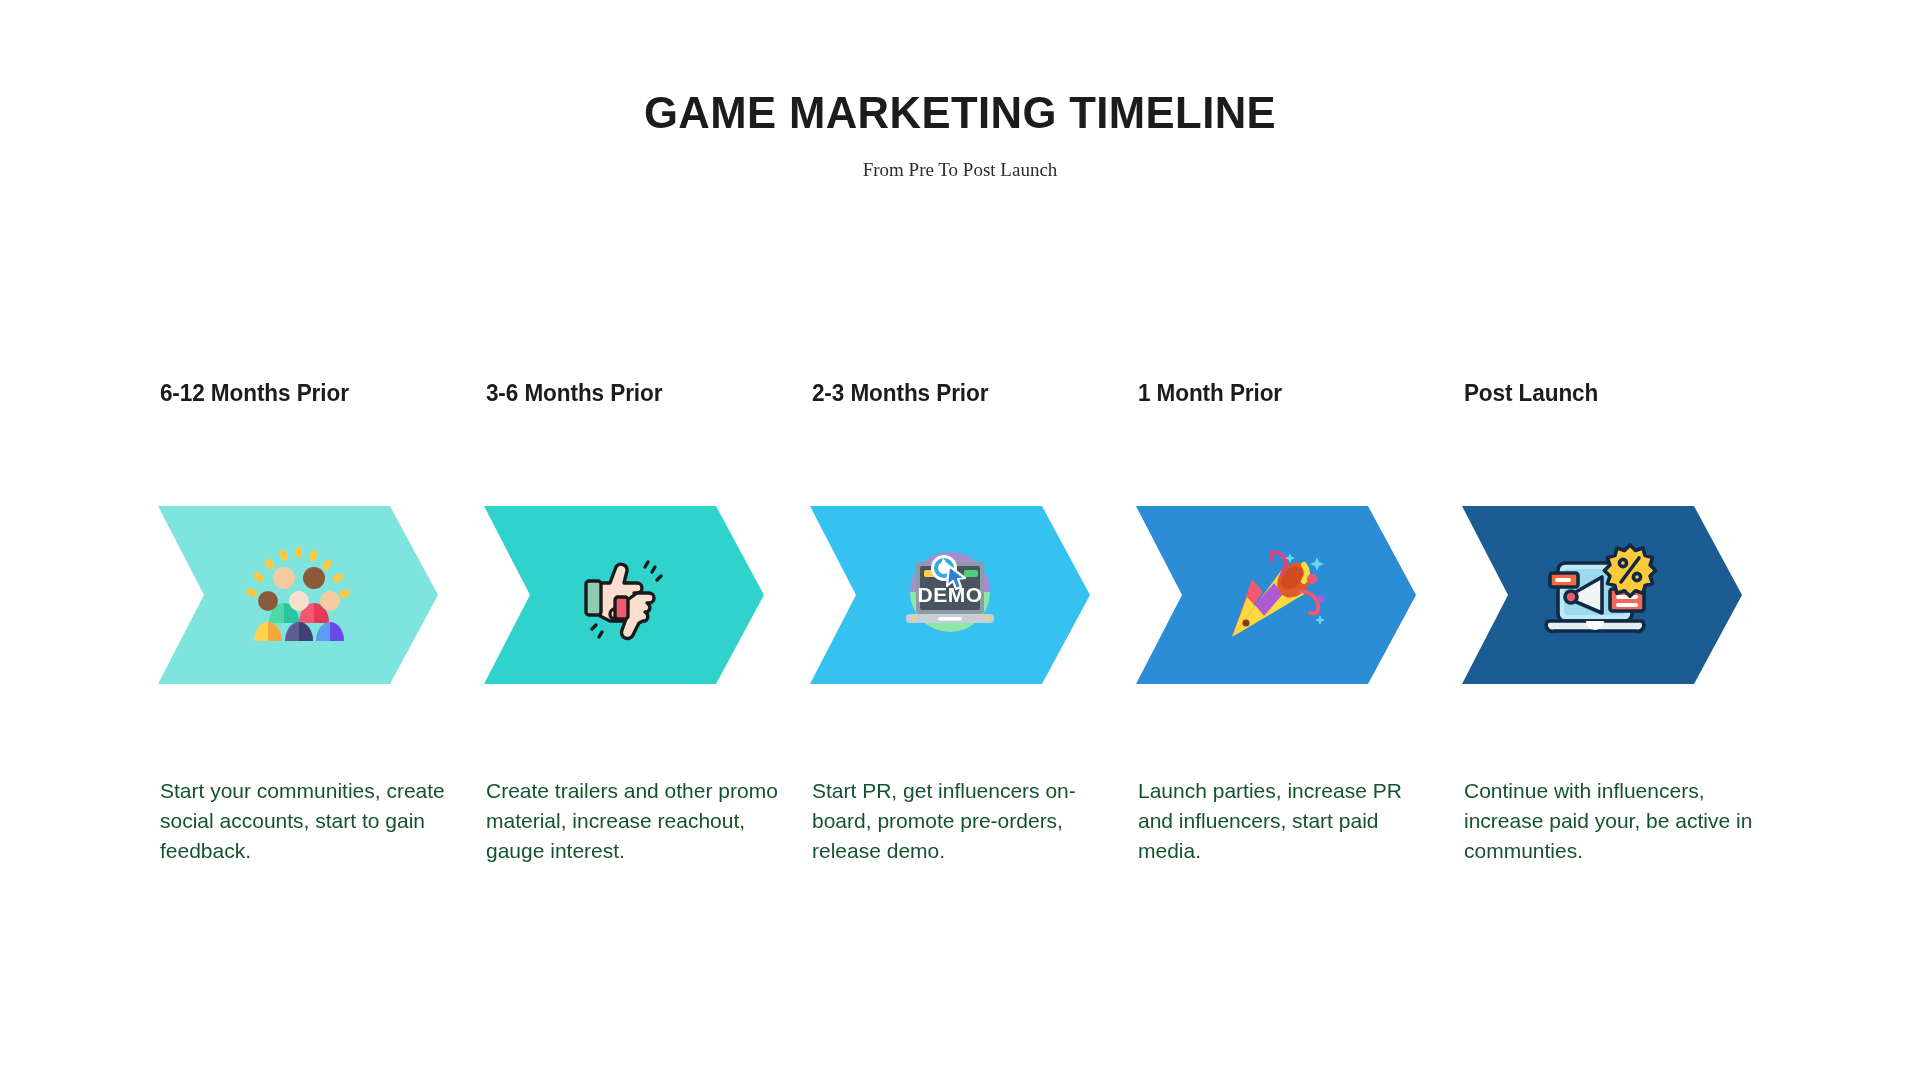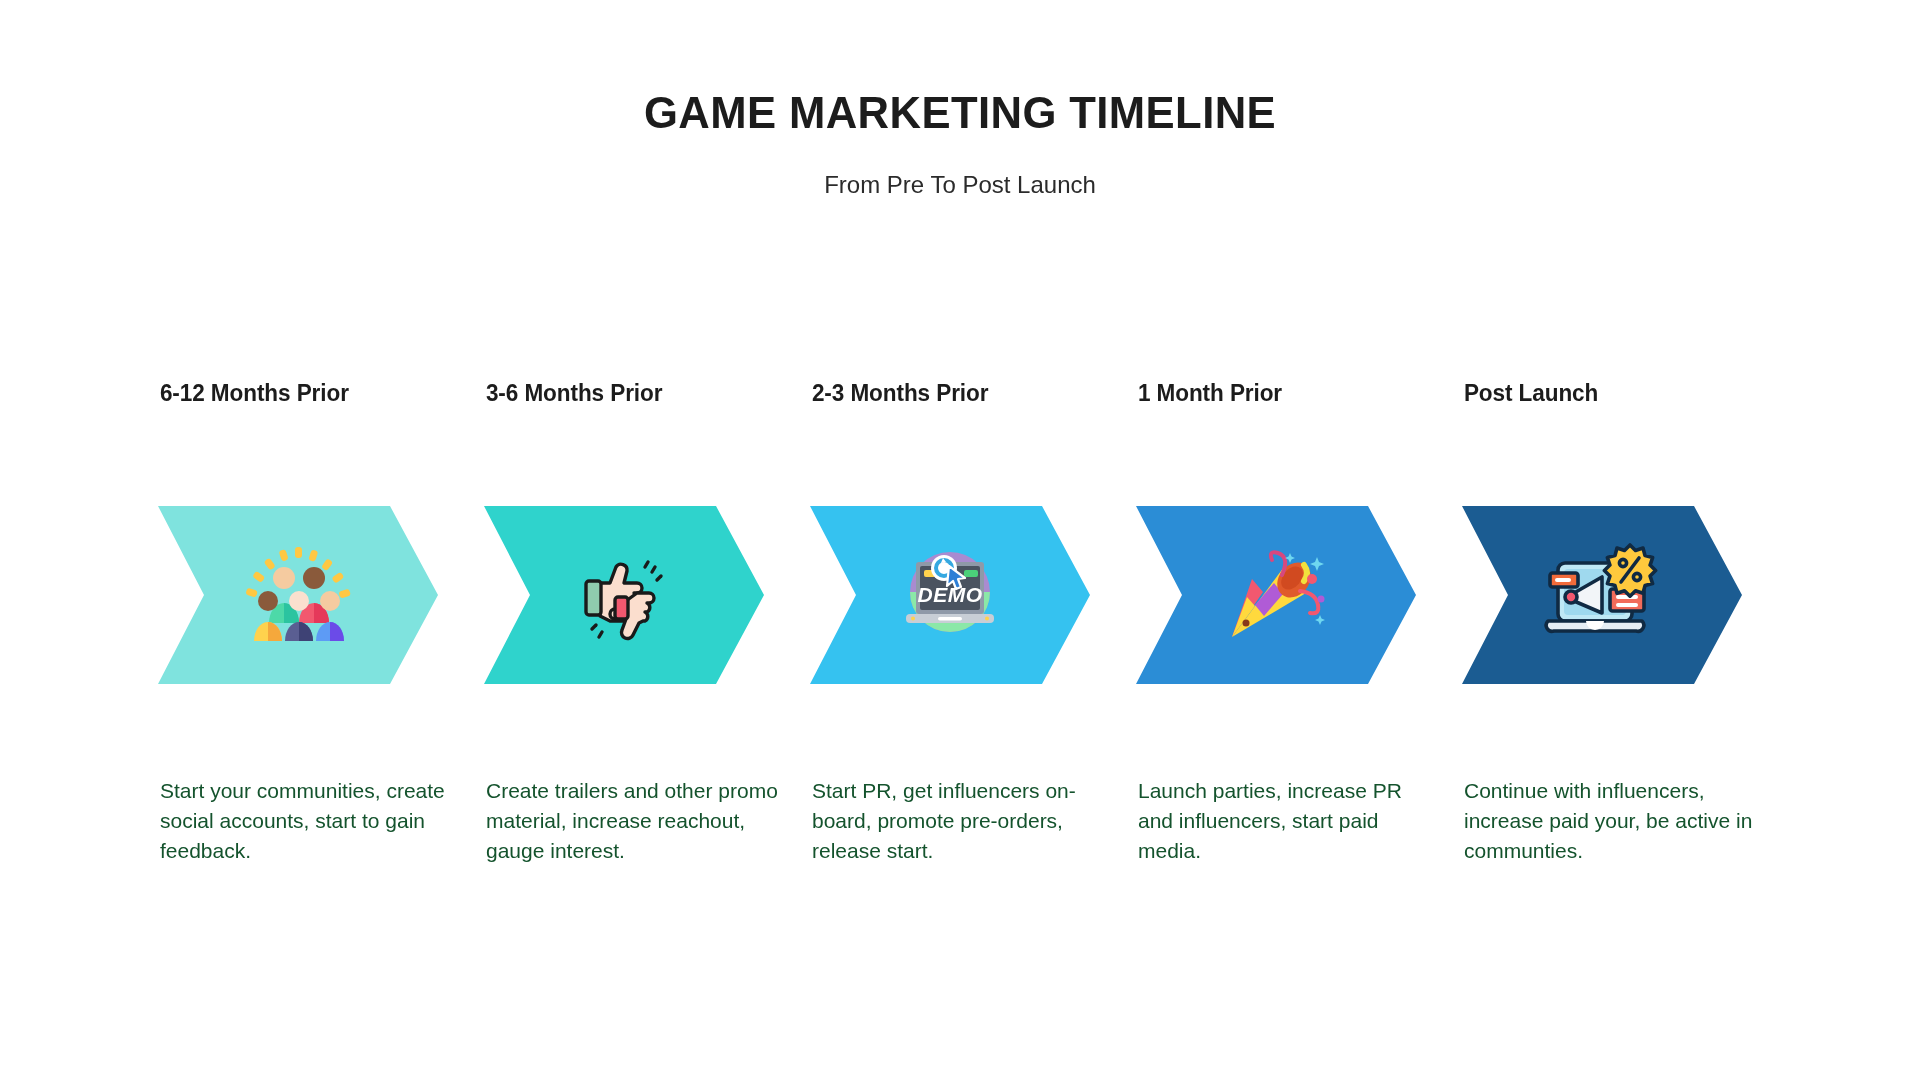--- a/index.html
+++ b/index.html
@@ -27,25 +27,25 @@
     font-family: "Liberation Sans", sans-serif;
     font-size: 45px;
     font-weight: 700;
     letter-spacing: 0.4px;
     color: #1c1c1c;
     margin: 0;
     line-height: 1.1;
     transform: scaleX(0.97);
   }
   .subtitle {
-    font-family: Liberation Sans, sans-serif;
-    font-size: 24px;
+    font-family: Liberation Serif, serif;
+    font-size: 19px;
     font-weight: 400;
     color: #2b2b2b;
-    margin: 12px;
+    margin: 0;
     padding-top: 22px;
     line-height: 1.1;
   }
 
   
   .timeline {
     position: absolute;
     left: 158px;
     top: 380px;
     width: 1630px;
@@ -73,21 +73,20 @@
     transform: scaleX(0.96);
     transform-origin: left center;
   }
 
   
   .chevron-wrap {
     margin-top: 99px;
     width: 326px;
     height: 178px;
     position: relative;
-    font-style: italic;
   }
   .chevron-svg {
     display: block;
     width: 326px;
     height: 178px;
     position: absolute;
     left: 0;
     top: 0;
   }
   .chevron-icon {
@@ -215,21 +214,21 @@
           <rect x="44" y="73" width="24" height="3.5" rx="1.8" fill="#ffffff"></rect>
           <circle cx="19" cy="74.5" r="2" fill="#FFD24D"></circle>
           <circle cx="93" cy="74.5" r="2" fill="#FFD24D"></circle>
           <circle cx="50" cy="24" r="13" fill="#ffffff"></circle>
           <circle cx="50" cy="24" r="8" fill="none" stroke="#35A8E0" stroke-width="4"></circle>
           <path d="M49 14 l3 4 -5 1 z" fill="#ffffff"></path>
           <path d="M55 22 l16 12 -7 1 3 8 -5 2 -3 -8 -6 5 z" fill="#2E7FD6" stroke="#ffffff" stroke-width="2.2" stroke-linejoin="round"></path>
         </svg>
       </div>
     </div>
-    <div class="stage-body">Start PR, get influencers on-board, promote pre-orders, release start.</div>
+    <div class="stage-body">Start PR, get influencers on-board, promote pre-orders, release demo.</div>
   </div>
 
   <div class="stage">
     <div class="stage-heading">1 Month Prior</div>
     <div class="chevron-wrap">
       <svg class="chevron-svg" viewBox="0 0 326 178" preserveAspectRatio="none">
         <polygon points="0,0 232,0 280,89 232,178 0,178 46,89" fill="#2B8DD6"></polygon>
       </svg>
       <div class="chevron-icon">
         <svg width="108" height="100" viewBox="0 0 108 100">

